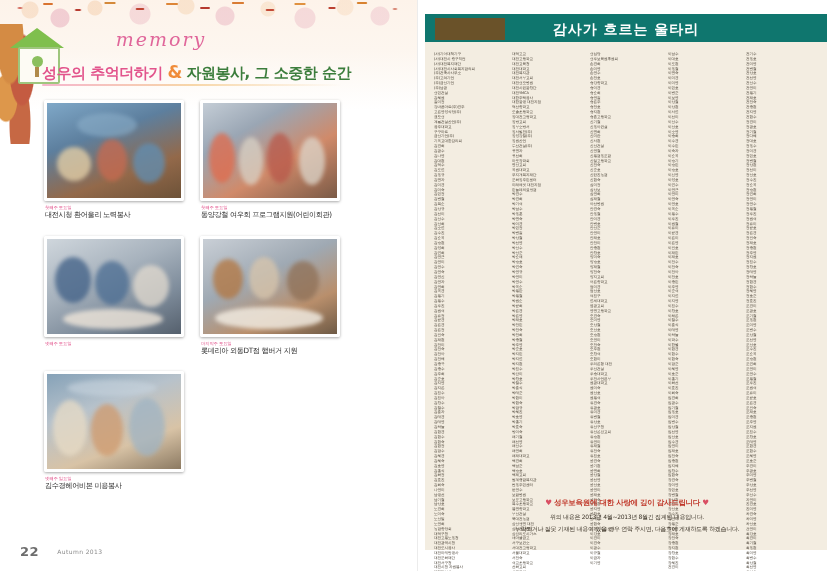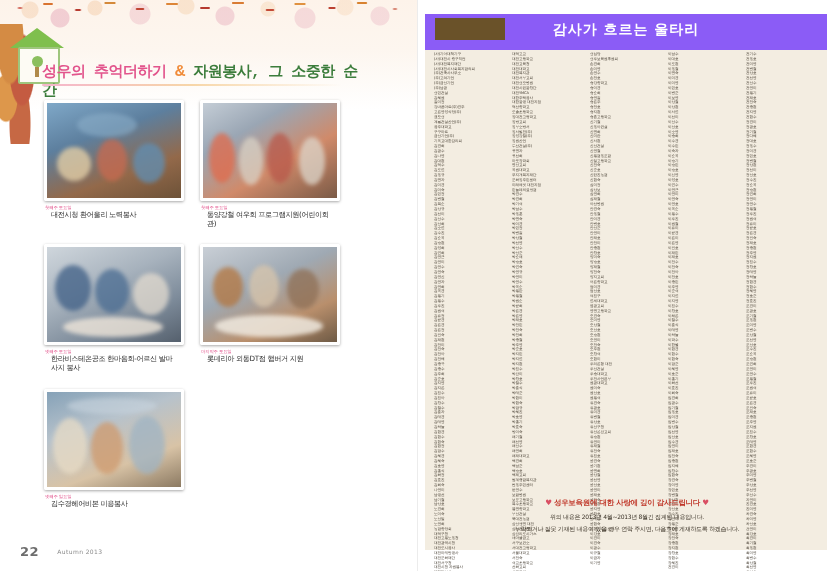--- a/index.html
+++ b/index.html
@@ -73,42 +73,41 @@
   }
   .memory-text{
     position:absolute;left:0;top:4px;width:130px;text-align:center;
     font-family:"DejaVu Serif","Liberation Serif",serif;
     font-size:19px;letter-spacing:2px;color:#e0669a;font-style:italic;
   }
   .title-kr{
     position:absolute;left:42px;top:62px;width:330px;
     font-size:15px;font-weight:bold;color:#e2548c;
     letter-spacing:-.5px;
-    font-family:Liberation Mono, monospace;
   }
   .title-kr .amp{color:#f08c3a;font-size:17px;}
   .title-kr .sub{color:#3c7d3c;}
   .title-underline{
     position:absolute;left:42px;top:84px;width:300px;height:2px;
     background:linear-gradient(90deg,#f5b5cd,#f7d6a8,transparent);
     border-radius:2px;
   }
 
   .grid{
     position:absolute;left:44px;top:100px;width:330px;
     display:grid;grid-template-columns:134px 134px;column-gap:22px;row-gap:16px;
   }
   .card{width:134px;}
   .photo{
     width:134px;height:95px;border:3px solid #ffffff;
     box-shadow:0 1px 3px rgba(0,0,0,.35);
     border-radius:2px;overflow:hidden;position:relative;
   }
   .cap-week{font-size:4.4px;color:#e2548c;margin:4px 0 1px 1px;letter-spacing:-.2px;}
-  .cap-title{font-size:7.2px;color:#2a2a2a;margin-left:7px;letter-spacing:-.4px;line-height:1.2;}
+  .cap-title{font-size:7.2px;color:#2a2a2a;margin-left:1px;letter-spacing:-.4px;line-height:1.2;}
 
   
   .p1{background:linear-gradient(160deg,#7fa8c8 0%,#5d7f9e 35%,#93694a 70%,#6d5238 100%);}
   .p2{background:linear-gradient(150deg,#c4cdd6 0%,#9aa6b4 30%,#d08a6a 62%,#7a5a46 100%);}
   .p3{background:linear-gradient(155deg,#cfd6dc 0%,#a7b2bd 40%,#7e8c9b 70%,#55606d 100%);}
   .p4{background:linear-gradient(150deg,#2b2f3a 0%,#46506a 45%,#8a5b7e 75%,#2a2e38 100%);}
   .p5{background:linear-gradient(160deg,#86a2b8 0%,#b7c2cb 35%,#d8c3a6 70%,#8c7a62 100%);}
   .p6{background:linear-gradient(155deg,#c9cfd6 0%,#9fa9b3 40%,#b98f6c 72%,#6e5a45 100%);}
   .blob{position:absolute;border-radius:50%;filter:blur(2px);opacity:.75;}
 
@@ -119,22 +118,22 @@
 
   
   .right-page{
     position:relative;width:417px;height:571px;background:#ffffff;
   }
   .rp-inner{
     position:absolute;left:7px;top:14px;width:402px;height:536px;
     background:#f3ede1;
   }
   .rp-header{
-    position:absolute;left:7px;top:14px;width:402px;height:36px;
-    background:#8b5cf6;
+    position:absolute;left:7px;top:14px;width:402px;height:28px;
+    background:#0f766e;
   }
   .rp-header .hdr-block{
     position:absolute;left:10px;top:4px;width:70px;height:22px;background:#6a5229;
   }
   .rp-title{
     position:absolute;left:0;top:0;width:402px;height:30px;line-height:30px;
     text-align:center;color:#ffffff;font-size:14px;font-weight:bold;letter-spacing:1px;
   }
   .names{
     position:absolute;left:16px;top:52px;width:386px;height:440px;
@@ -162,20 +161,23 @@
     <div class="leaf-strip"></div>
     <div class="leaf-left"></div>
 
     <div class="birdhouse">
       <div class="bh-roof"></div>
       <div class="bh-body"></div>
       <div class="bh-hole"></div>
       <div class="bh-perch"></div>
     </div>
 
+    <div class="memory-logo">
+      <div class="memory-text">memory</div>
+    </div>
 
     <div class="title-kr">
       <span>성우의 추억더하기</span>
       <span class="amp">&amp;</span>
       <span class="sub">자원봉사, 그 소중한 순간</span>
     </div>
     <div class="title-underline"></div>
 
     <div class="grid">
 
@@ -202,21 +204,20 @@
       </div>
 
       <div class="card">
         <div class="photo p3">
           <div class="blob" style="left:8px;top:18px;width:36px;height:46px;background:#3f5f86;"></div>
           <div class="blob" style="left:48px;top:22px;width:34px;height:44px;background:#4a6c92;"></div>
           <div class="blob" style="left:86px;top:26px;width:36px;height:42px;background:#e4dcd0;"></div>
           <div class="blob" style="left:16px;top:70px;width:100px;height:20px;background:#efe6da;opacity:.8;"></div>
         </div>
         <div class="cap-week">넷째주 토요일</div>
-        <div class="cap-title">한라비스테온공조 한마음회-어르신 발마사지 봉사</div>
       </div>
 
 
       <div class="card">
         <div class="photo p6">
           <div class="blob" style="left:10px;top:20px;width:30px;height:40px;background:#b4763f;"></div>
           <div class="blob" style="left:46px;top:18px;width:30px;height:42px;background:#d9c6ac;"></div>
           <div class="blob" style="left:84px;top:22px;width:32px;height:40px;background:#8f7056;"></div>
           <div class="blob" style="left:12px;top:68px;width:108px;height:22px;background:#efe9df;opacity:.85;"></div>
         </div>

